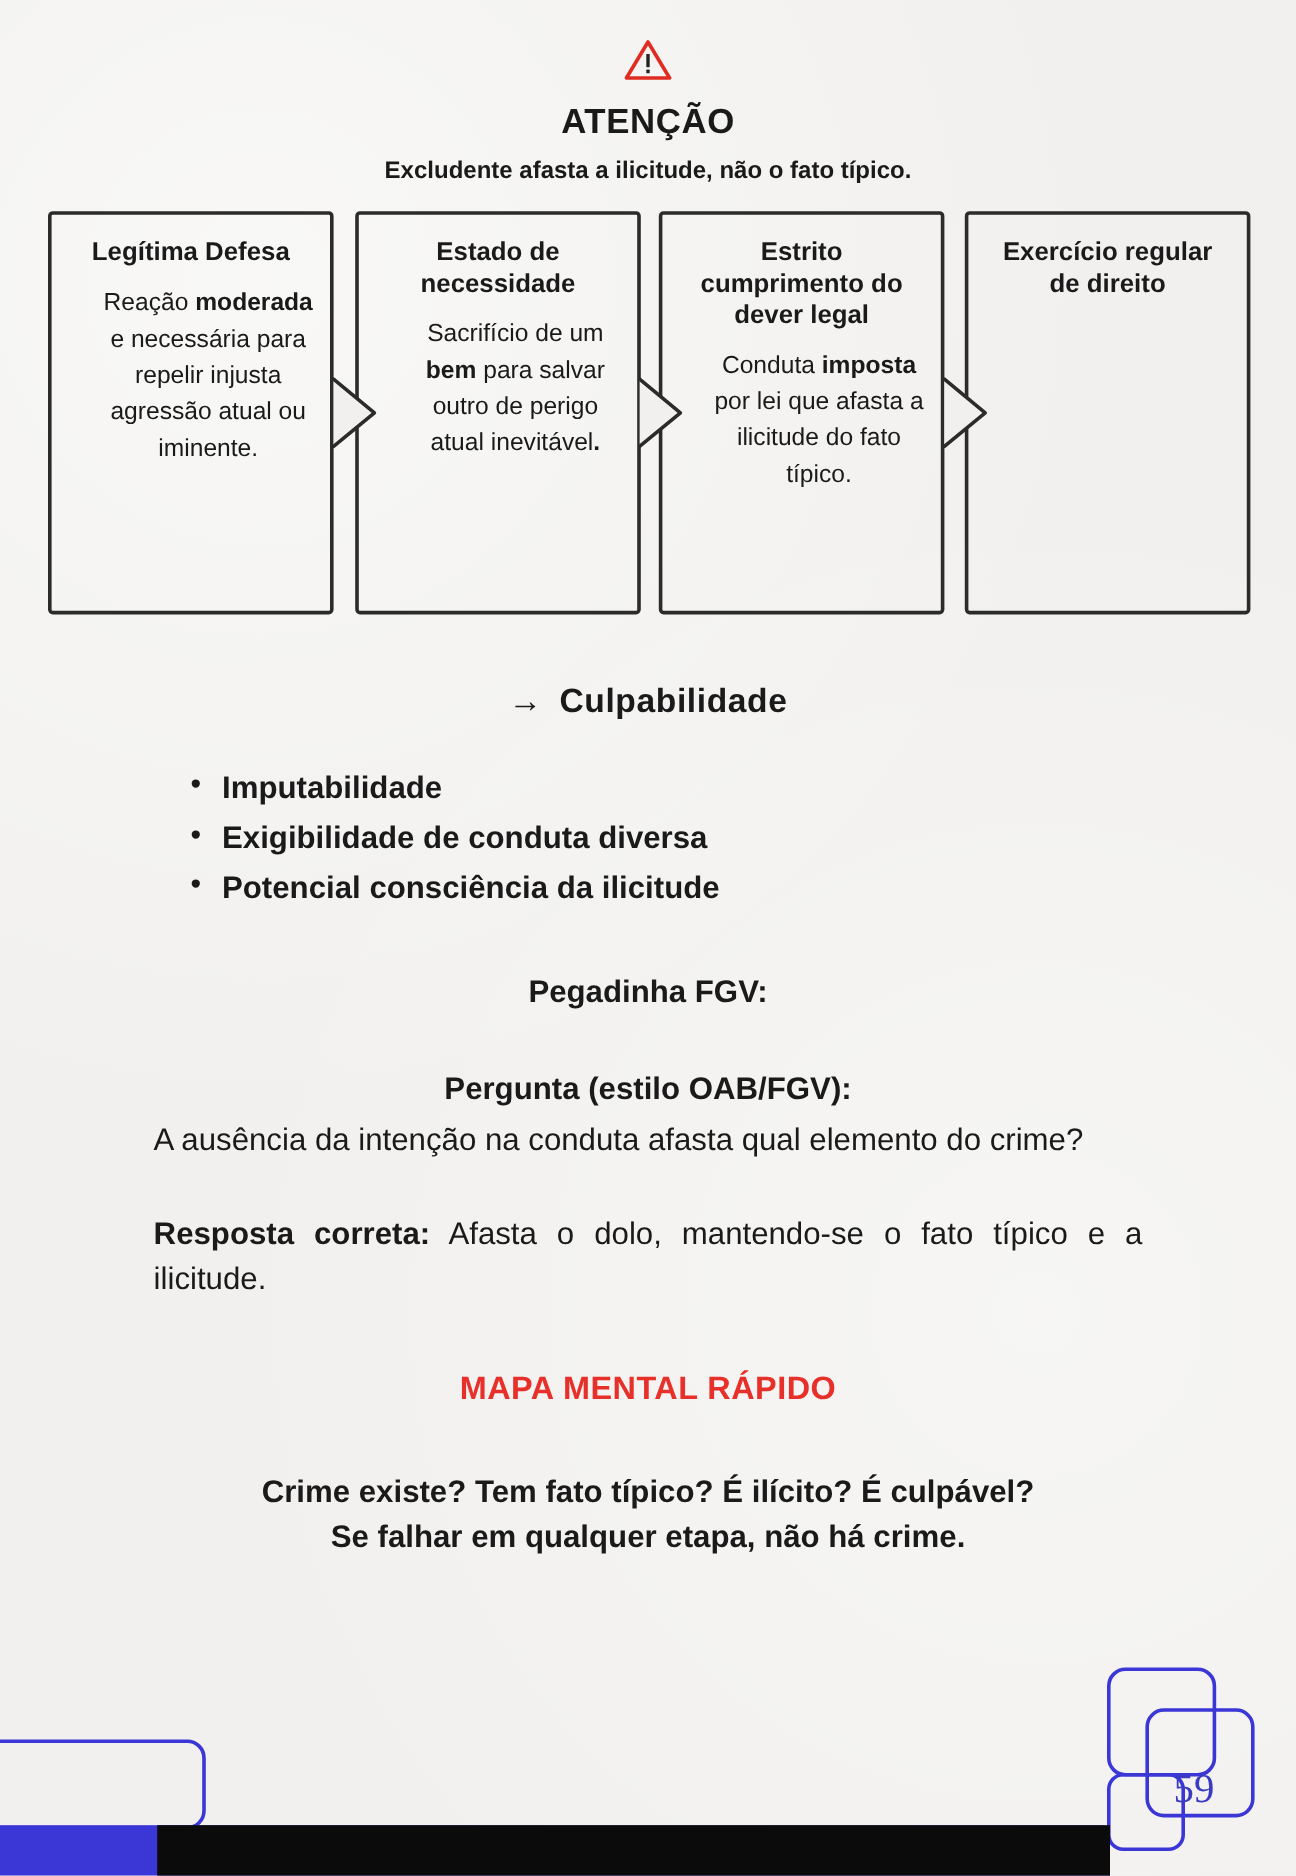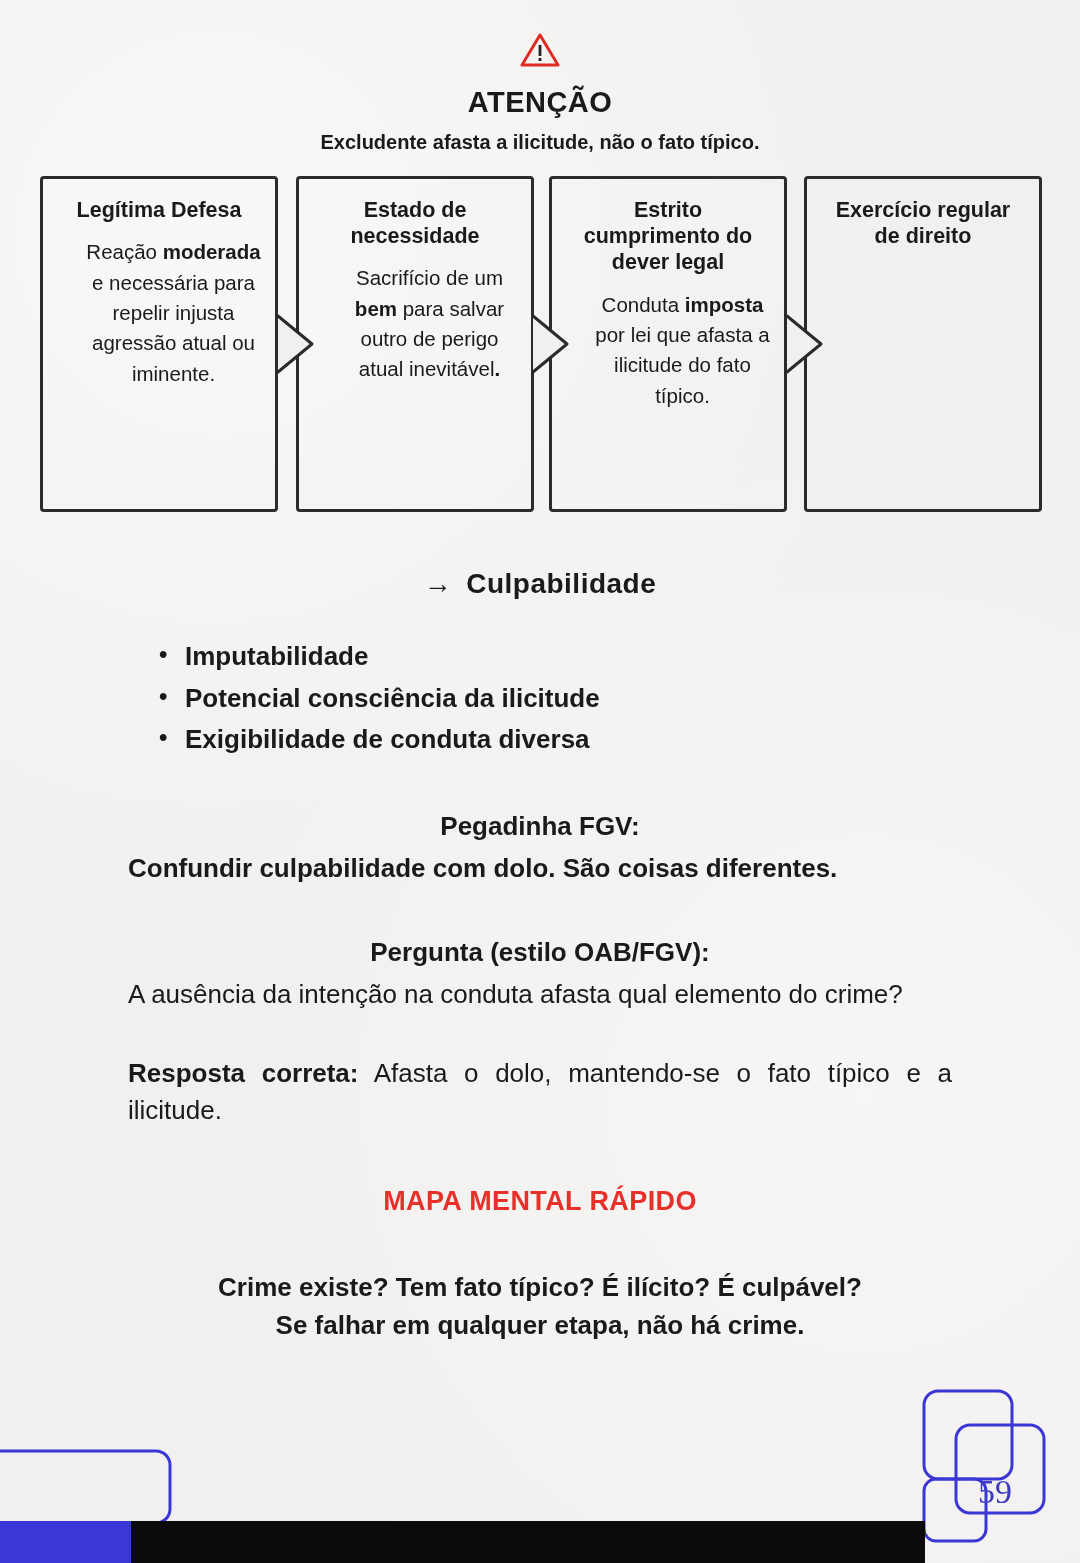--- a/index.html
+++ b/index.html
@@ -243,27 +243,26 @@
       <path d="M12 140 L46 168 L12 196" fill="#f1f0ee" stroke="#2b2b2b" stroke-width="3" stroke-linejoin="round" stroke-linecap="round"></path>
     </svg>
   </div>
 
   <div class="culpa-line">
     <span class="arrow-glyph">→</span><span>Culpabilidade</span>
   </div>
 
   <ul class="bullets">
     <li>Imputabilidade</li>
+    <li>Exigibilidade de conduta diversa</li>
     <li>Potencial consciência da ilicitude</li>
-    <li>Exigibilidade de conduta diversa</li>
   </ul>
 
   <div class="sec">
     <div class="center-head">Pegadinha FGV:</div>
-    <div class="just-par">Confundir culpabilidade com dolo. São coisas diferentes.</div>
 
     <div class="center-head">Pergunta (estilo OAB/FGV):</div>
     <div class="par">A ausência da intenção na conduta afasta qual elemento do crime?</div>
 
     <div class="par" style="margin-top:42px;">
       <b>Resposta correta:</b><span> Afasta o dolo, mantendo-se o fato típico e a ilicitude.</span>
     </div>
 
     <div class="mapa">MAPA MENTAL RÁPIDO</div>
 

